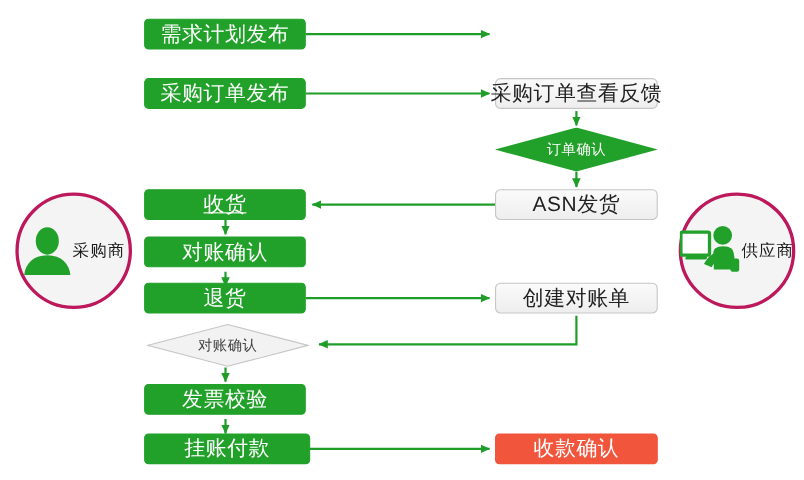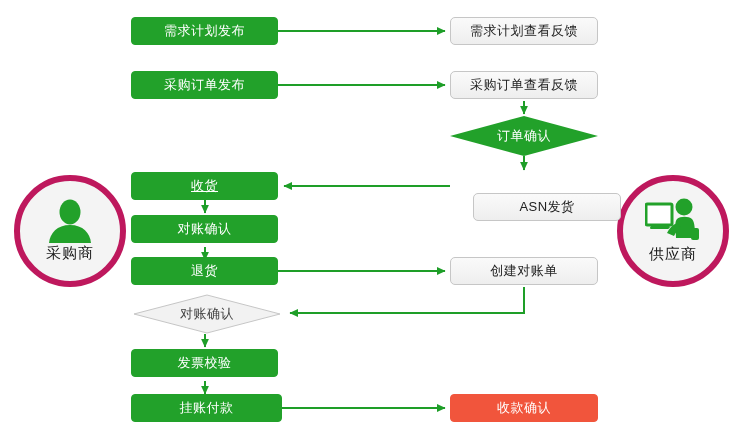--- a/index.html
+++ b/index.html
@@ -24,21 +24,21 @@
     width: 731px;
     height: 436px;
     pointer-events: none;
   }
   .node {
     position: absolute;
     box-sizing: border-box;
     display: flex;
     align-items: center;
     justify-content: center;
-    font-size: 13px;
+    font-size: 19px;
     letter-spacing: 0.5px;
     white-space: nowrap;
     z-index: 3;
   }
   .node-green {
     background: #22a12a;
     color: #ffffff;
     border-radius: 4px;
     border: 1px solid #22a12a;
   }
@@ -77,23 +77,22 @@
   }
   .diamond-green .dlabel { color: #ffffff; }
   .diamond-gray  .dlabel { color: #404040; font-family: Liberation Mono, monospace; }
 
   .actor {
     position: absolute;
     width: 100px;
     height: 100px;
     border-radius: 50%;
     background: #f4f4f4;
-    border: 6px solid #be185d;
+    border: 3px solid #be185d;
     display: flex;
-    flex-direction: column;
     align-items: center;
     justify-content: center;
     z-index: 3;
   }
   .actor .glyph {
     display: block;
     line-height: 0;
   }
   .actor .aname {
     margin-top: 1px;
@@ -168,40 +167,37 @@
         <rect x="46" y="30" width="8" height="12" rx="2" fill="#22a12a"></rect>
       </svg>
     </span>
     <span class="aname">供应商</span>
   </div>
 
   <div class="node node-green" style="left:131px; top:17px; width:147px; height:28px;">
     <span>需求计划发布</span>
   </div>
 
-  <div class="node node-gray" style="left:450px; top:17px; width:148px; height:28px;">
-    <span>需求计划查看反馈</span>
-  </div>
 
   <div class="node node-green" style="left:131px; top:71px; width:147px; height:28px;">
     <span>采购订单发布</span>
   </div>
 
   <div class="node node-gray" style="left:450px; top:71px; width:148px; height:28px;">
     <span>采购订单查看反馈</span>
   </div>
 
   <div class="diamond diamond-green" style="left:450px; top:116px; width:148px; height:40px;">
     <svg width="148" height="40" viewBox="0 0 148 40" xmlns="http://www.w3.org/2000/svg">
       <polygon points="74,0 148,20 74,40 0,20" fill="#22a12a"></polygon>
     </svg>
     <span class="dlabel">订单确认</span>
   </div>
 
-  <div class="node node-gray" style="left:473px; top:172px; width:148px; height:28px;margin-top:21px;">
+  <div class="node node-gray" style="left:450px; top:172px; width:148px; height:28px;">
     <span>ASN发货</span>
   </div>
 
   <div class="node node-green" style="left:131px; top:172px; width:147px; height:28px;text-decoration:underline;">
     <span>收货</span>
   </div>
 
   <div class="node node-green" style="left:131px; top:215px; width:147px; height:28px;">
     <span>对账确认</span>
   </div>

